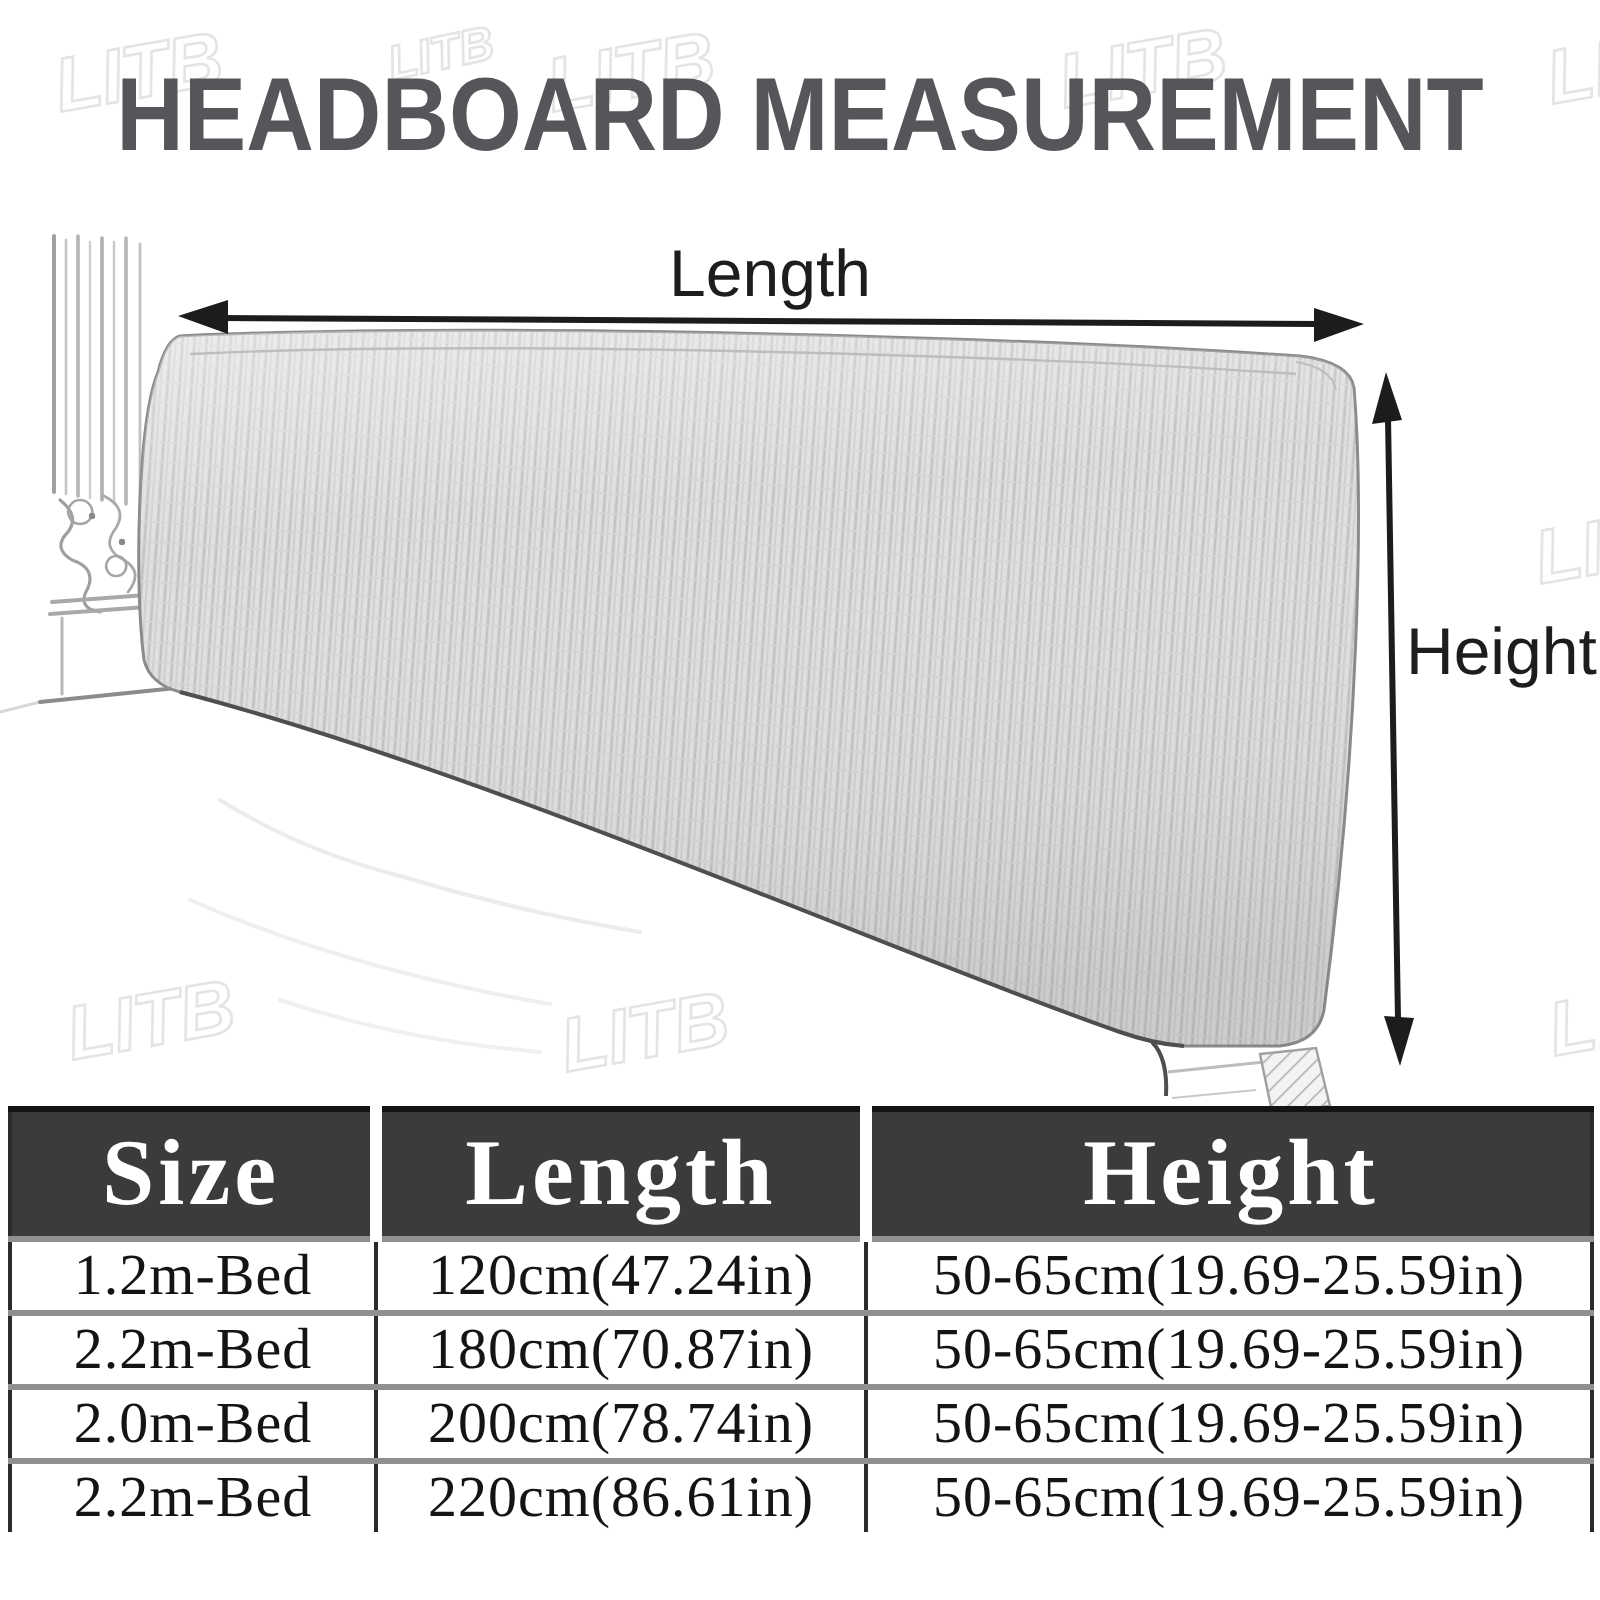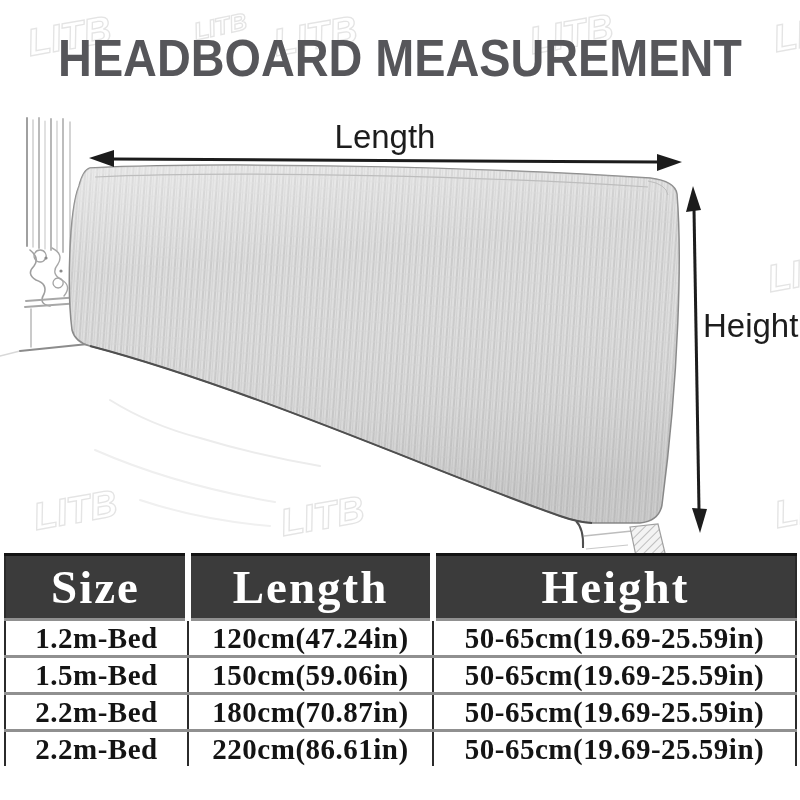--- a/index.html
+++ b/index.html
@@ -21,21 +21,21 @@
   }
   .size-table th{
     background:#3b3b3b;color:#ffffff;height:62px;padding:0;
     font-family:"Liberation Serif","DejaVu Serif",serif;
     font-weight:700;font-size:47px;letter-spacing:2px;
     border-left:6px solid #ffffff;text-align:center;vertical-align:middle;margin-left:22px;
   }
   .size-table th:first-child{border-left:none;}
   .size-table td{
     font-family:"Liberation Serif","DejaVu Serif",serif;
-    font-weight:700;font-size:29px;color:#141414;letter-spacing:0.5px;
+    font-weight:400;font-size:29px;color:#141414;letter-spacing:0.5px;
     text-align:center;vertical-align:middle;height:34px;padding:0;
     border-top:3px solid #909090;border-left:2px solid #2b2b2b;
     white-space:nowrap;
   }
   .size-table td:first-child{border-left:none;}
   svg text.dim-label{
     font-family:"Liberation Sans",sans-serif;font-size:33px;fill:#1d1d1d;
   }
   svg text.watermark{
     font-family:"Liberation Sans",sans-serif;font-style:italic;font-weight:700;
@@ -155,27 +155,27 @@
       <th>Height</th>
     </tr>
   </thead>
   <tbody>
     <tr>
       <td>1.2m-Bed</td>
       <td>120cm(47.24in)</td>
       <td>50-65cm(19.69-25.59in)</td>
     </tr>
     <tr>
-      <td>1.5m-Bed</td>
-      <td>150cm(59.06in)</td>
+      <td>2.2m-Bed</td>
+      <td>180cm(70.87in)</td>
       <td>50-65cm(19.69-25.59in)</td>
     </tr>
     <tr>
-      <td>2.2m-Bed</td>
-      <td>180cm(70.87in)</td>
+      <td>2.0m-Bed</td>
+      <td>200cm(78.74in)</td>
       <td>50-65cm(19.69-25.59in)</td>
     </tr>
     <tr>
       <td>2.2m-Bed</td>
       <td>220cm(86.61in)</td>
       <td>50-65cm(19.69-25.59in)</td>
     </tr>
   </tbody>
 </table>
 

